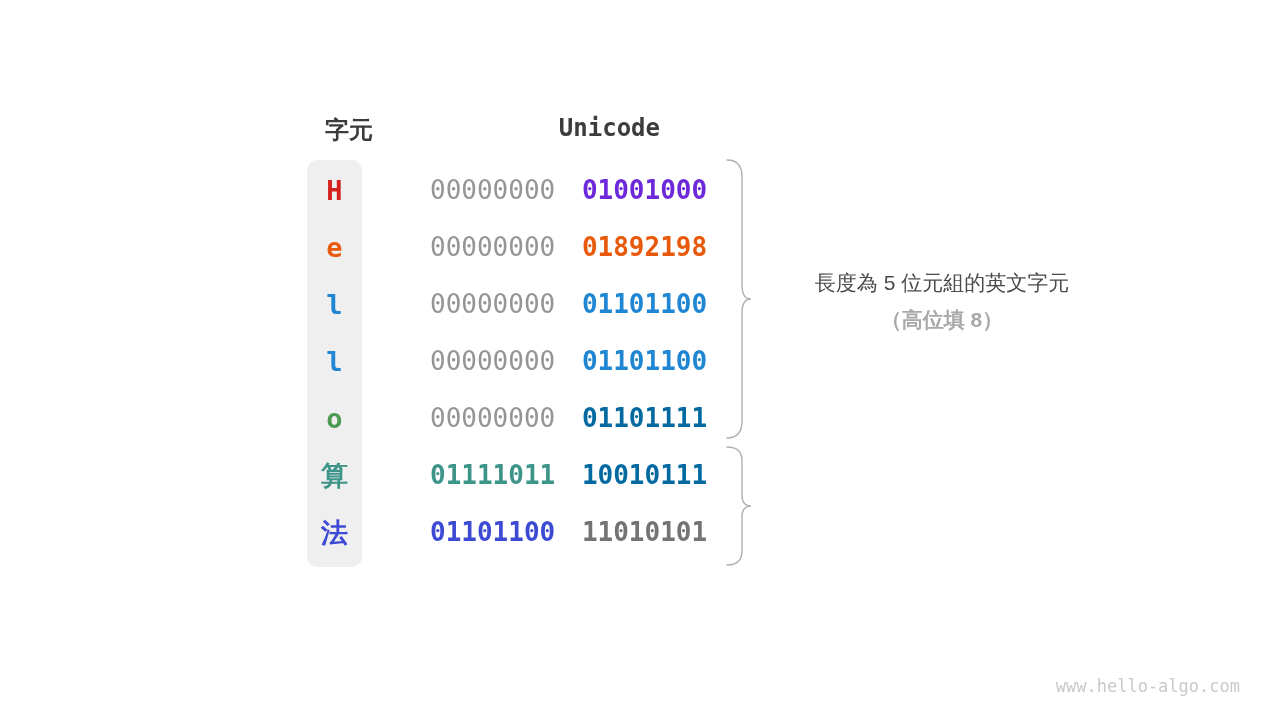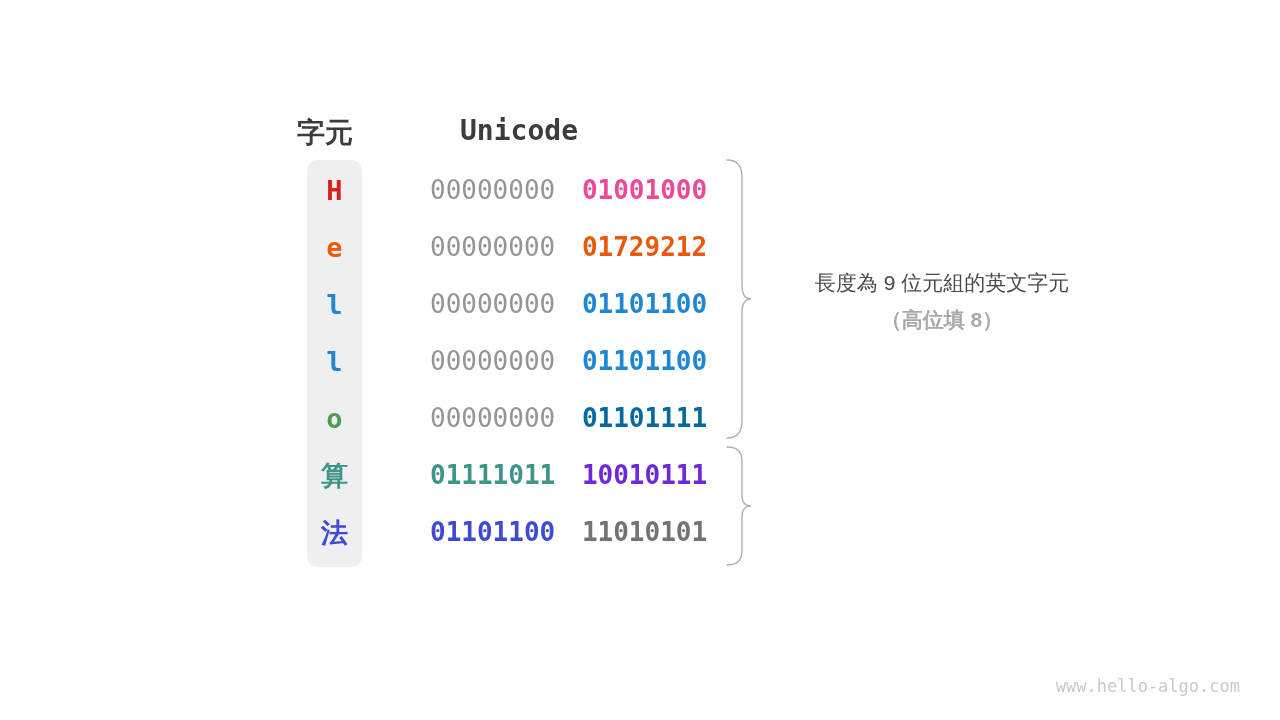--- a/index.html
+++ b/index.html
@@ -9,24 +9,24 @@
     height: 720px;
     background: #ffffff;
     overflow: hidden;
     font-family: "Liberation Sans", sans-serif;
   }
   .mono { font-family: "DejaVu Sans Mono", "Liberation Mono", monospace; }
 
   .col-header {
     position: absolute;
     top: 114px;
-    font-size: 28px;
+    font-size: 24px;
     font-weight: 700;
     color: #3C3C3C;
-    text-align: left;
+    text-align: right;
   }
   .header-char { left: 297px; width: 76px; }
   .header-unicode { left: 460px; width: 200px; }
 
   .char-column-bg {
     position: absolute;
     left: 307px;
     top: 160px;
     width: 55px;
     height: 407px;
@@ -103,28 +103,28 @@
   <div class="col-header header-char">字元</div>
   <div class="col-header header-unicode mono">Unicode</div>
 
   <div class="char-column-bg"></div>
 
   <div class="rows">
     <div class="row">
       <div class="cell-char" style="color: rgb(212, 35, 30);">H</div>
       <div class="cell-bits">
         <span class="byte dim" style="color: rgb(149, 149, 149);">00000000</span>
-        <span class="byte" style="color: #ec4899;">01001000</span>
+        <span class="byte" style="color: #6d28d9;">01001000</span>
       </div>
     </div>
     <div class="row">
       <div class="cell-char" style="color: rgb(232, 89, 12);">e</div>
       <div class="cell-bits">
         <span class="byte dim" style="color: rgb(149, 149, 149);">00000000</span>
-        <span class="byte" style="color: rgb(232, 89, 12);">01729212</span>
+        <span class="byte" style="color: rgb(232, 89, 12);">01892198</span>
       </div>
     </div>
     <div class="row">
       <div class="cell-char" style="color: rgb(30, 134, 210);">l</div>
       <div class="cell-bits">
         <span class="byte dim" style="color: rgb(149, 149, 149);">00000000</span>
         <span class="byte" style="color: rgb(30, 134, 210);">01101100</span>
       </div>
     </div>
     <div class="row">
@@ -138,41 +138,41 @@
       <div class="cell-char" style="color: rgb(77, 154, 81);">o</div>
       <div class="cell-bits">
         <span class="byte dim" style="color: rgb(149, 149, 149);">00000000</span>
         <span class="byte" style="color: #0369a1;">01101111</span>
       </div>
     </div>
     <div class="row">
       <div class="cell-char" style="color: rgb(61, 148, 136);">算</div>
       <div class="cell-bits">
         <span class="byte" style="color: rgb(61, 148, 136);">01111011</span>
-        <span class="byte" style="color: #6d28d9; margin-top: 16px;">10010111</span>
+        <span class="byte" style="color: #0369a1; margin-top: 16px;">10010111</span>
       </div>
     </div>
     <div class="row">
       <div class="cell-char" style="color: rgb(61, 75, 212);">法</div>
       <div class="cell-bits">
         <span class="byte" style="color: rgb(61, 75, 212);">01101100</span>
         <span class="byte" style="color: #737373;">11010101</span>
       </div>
     </div>
   </div>
 
   <svg class="brace brace-english" width="26" height="280" viewBox="0 0 26 280">
     <path d="M1,1 Q16,1 16,18 L16,126 Q16,140 25,140 Q16,140 16,154 L16,262 Q16,279 1,279" fill="none" stroke="#B0B0B0" stroke-width="1.4" stroke-linecap="round"></path>
   </svg>
 
   <svg class="brace brace-chinese" width="26" height="120" viewBox="0 0 26 120">
     <path d="M1,1 Q16,1 16,15 L16,49 Q16,60 25,60 Q16,60 16,71 L16,105 Q16,119 1,119" fill="none" stroke="#B0B0B0" stroke-width="1.4" stroke-linecap="round"></path>
   </svg>
 
   <div class="annotation annotation-english">
-    <span>長度為 9 位元組的英文字元</span>
+    <span>長度為 5 位元組的英文字元</span>
     <span class="muted">（高位填 8）</span>
   </div>
 
 
   <div class="watermark">www.hello-algo.com</div>
 
 </div>
 
 </body></html>

